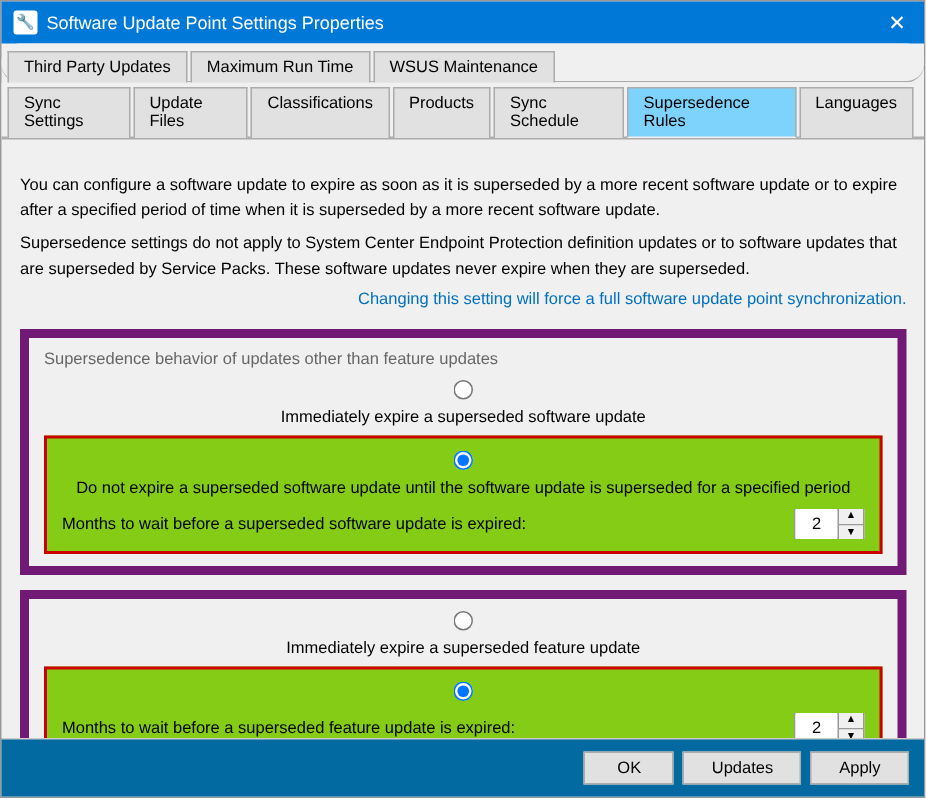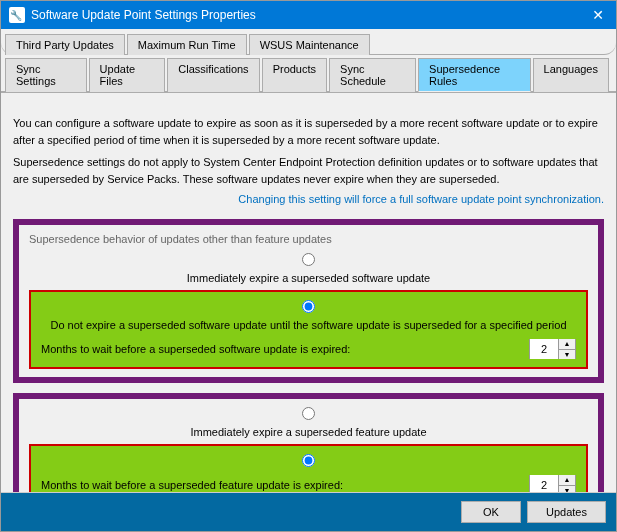--- a/index.html
+++ b/index.html
@@ -288,14 +288,15 @@
             </div>
           </div>
         </div>
       </div>
     </div>
   </div>
 
   <div class="bottom-bar">
     <button class="btn">OK</button>
     <button class="btn">Updates</button>
+    <button class="btn">Apply</button>
   </div>
 </div>
 
 </body></html>

